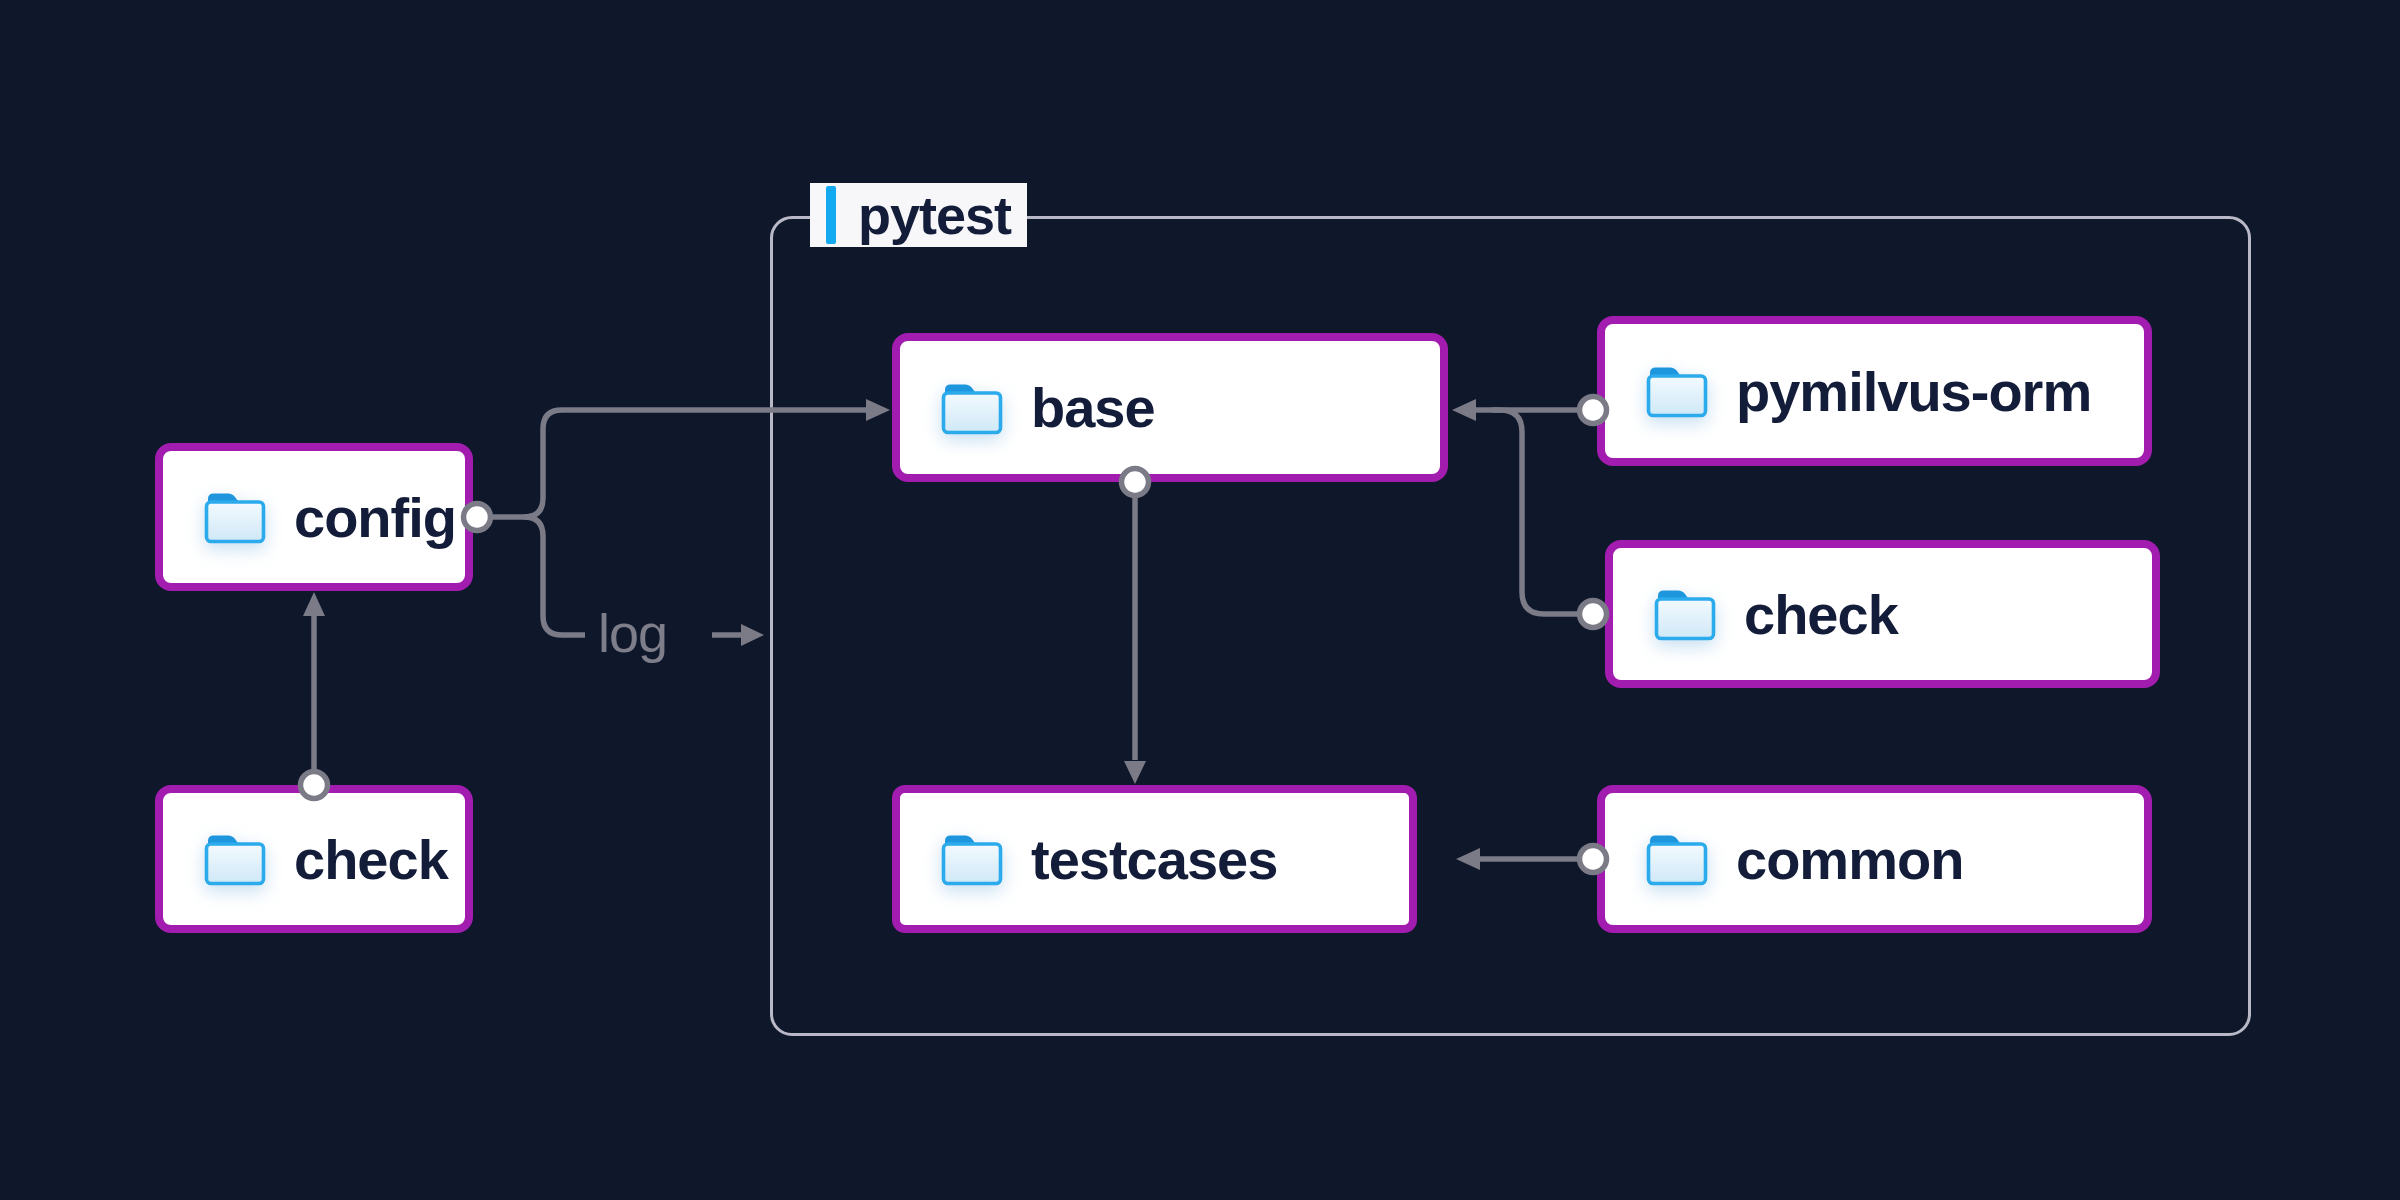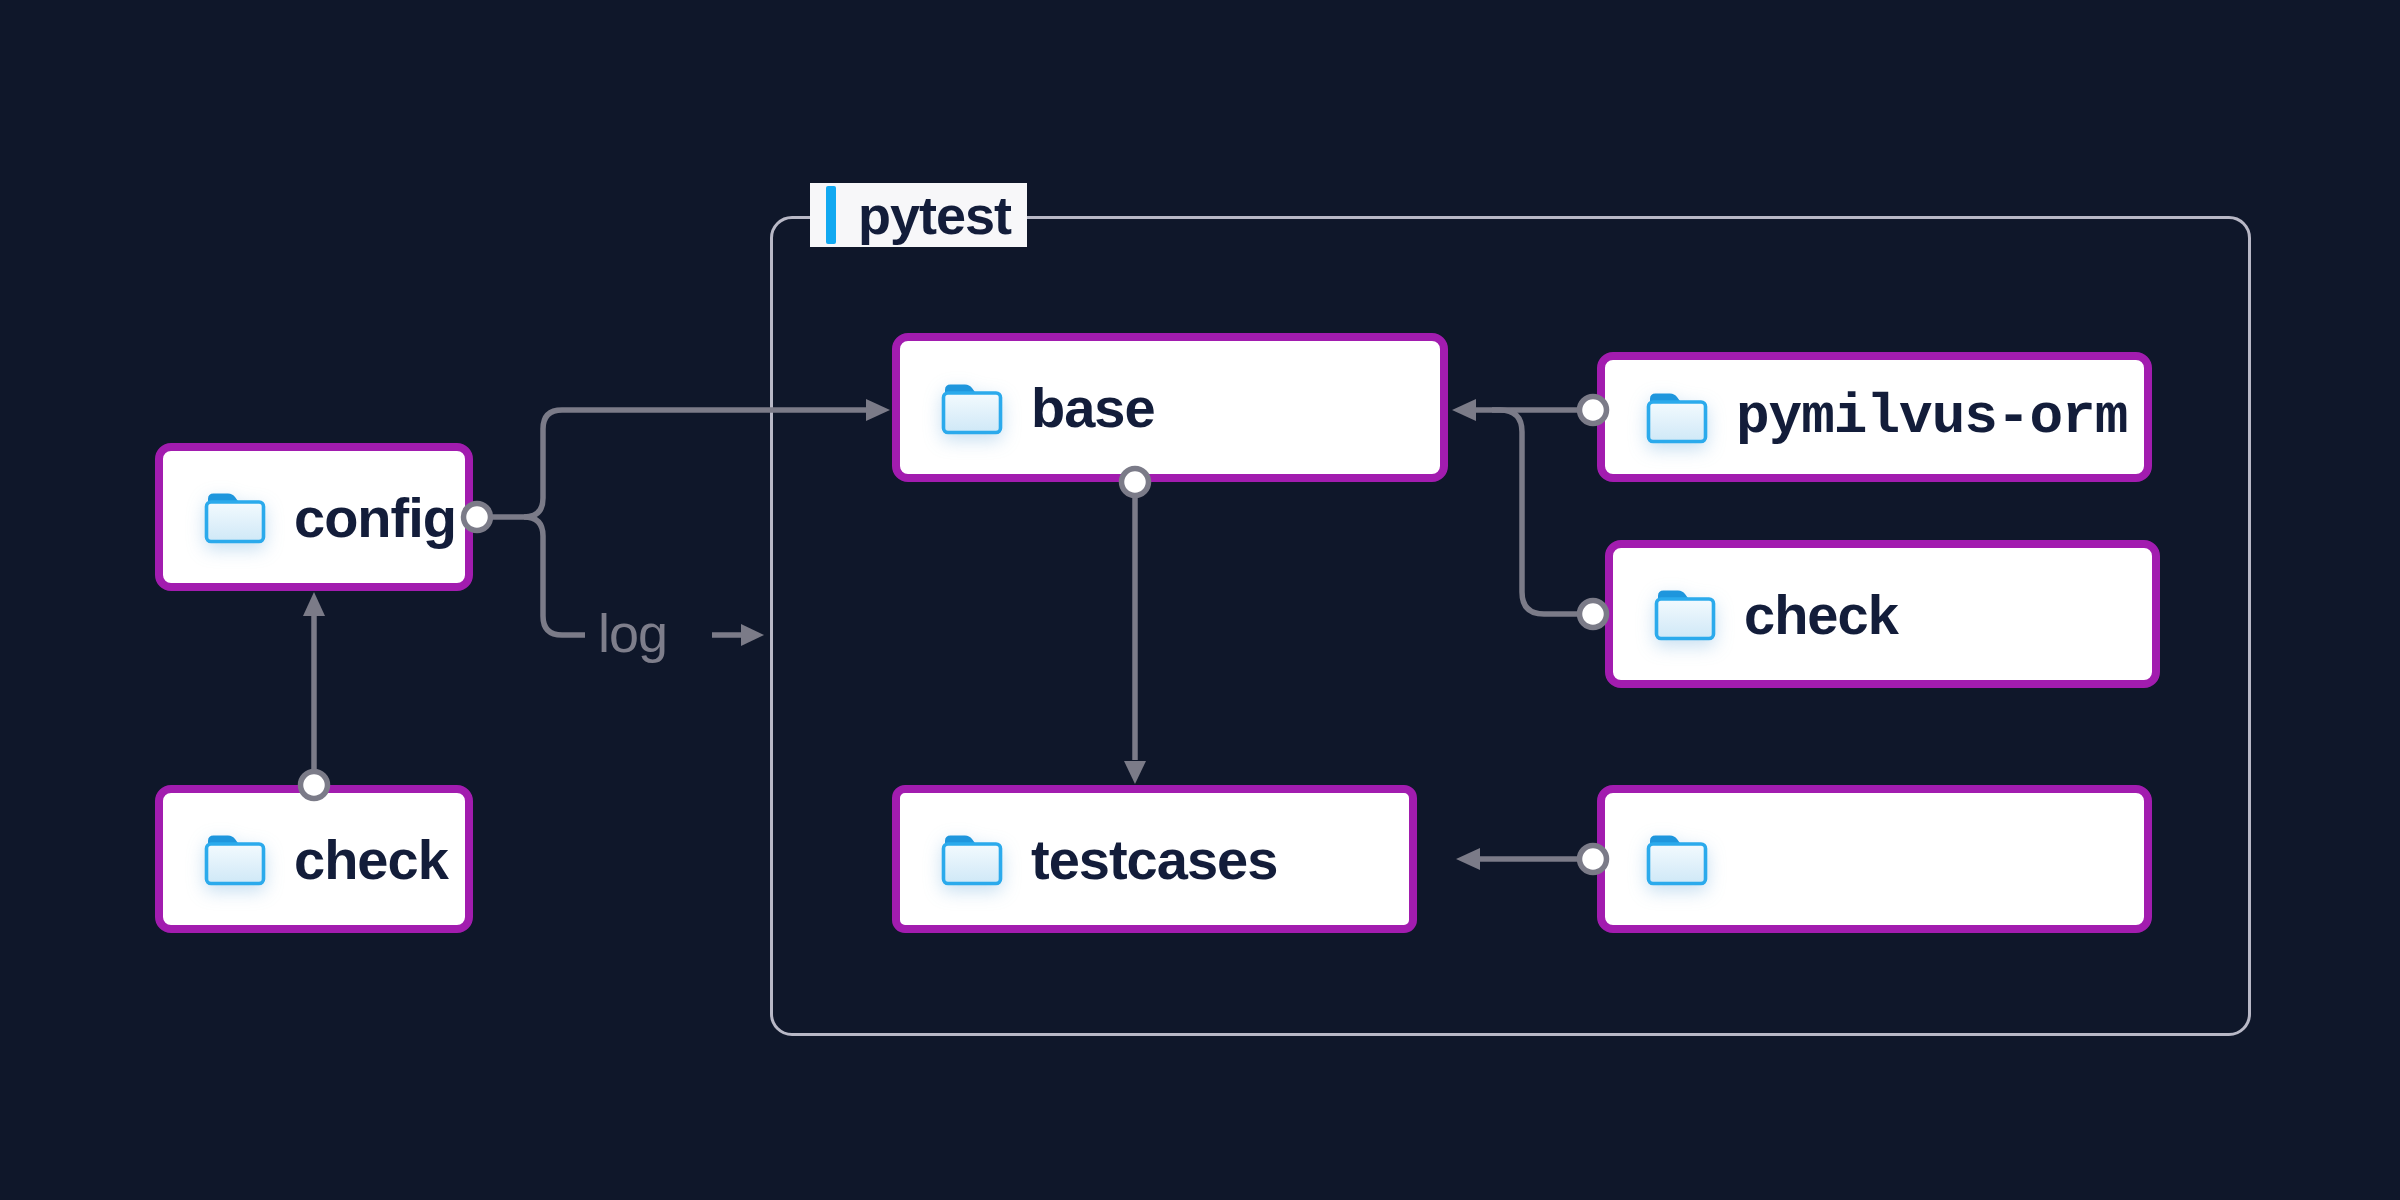--- a/index.html
+++ b/index.html
@@ -22,21 +22,21 @@
   
   .node{
     position:absolute;box-sizing:border-box;background:#ffffff;
     border:8px solid #a21caf;border-radius:16px;
     display:flex;align-items:center;padding-left:40px;gap:27px;z-index:2;
   }
   .node .label{font-size:56px;font-weight:700;color:#131d3a;letter-spacing:-1px;white-space:nowrap;}
   .n-utils    {left:155px; top:443px; width:318px; height:148px;}
   .n-config   {left:155px; top:785px; width:318px; height:148px;}
   .n-base     {left:892px; top:333px; width:556px; height:149px;}
-  .n-pymilvus {left:1597px;top:352px; width:555px; height:130px;font-family:Liberation Mono, monospace;}
+  .n-pymilvus {left:1597px;top:316px; width:555px; height:150px;}
   .n-check    {left:1605px;top:540px; width:555px; height:148px;}
   .n-testcases{left:892px; top:785px; width:525px; height:148px;border-radius:13px;}
   .n-common   {left:1597px;top:785px; width:555px; height:148px;}
   .folder{flex:0 0 auto;filter:drop-shadow(0 6px 9px rgba(70,150,210,.30));}
   
   .wires{position:absolute;left:0;top:0;width:2400px;height:1200px;z-index:4;pointer-events:none;}
   .edge-label{
     position:absolute;left:598px;top:602px;z-index:4;
     font-size:54px;font-weight:400;color:#7e7e8b;letter-spacing:-1px;
   }
@@ -104,20 +104,21 @@
     <svg class="folder" width="64" height="56" viewBox="0 0 64 56">
         <use href="#folderIcon"></use>
       </svg>
     <span class="label">testcases</span>
   </div>
 
   <div class="node n-common">
     <svg class="folder" width="64" height="56" viewBox="0 0 64 56">
         <use href="#folderIcon"></use>
       </svg>
+    <span class="label">common</span>
   </div>
 
   <span class="edge-label">log</span>
 
   <svg class="wires" viewBox="0 0 2400 1200">
     <g stroke="#7b7b88" stroke-width="5.5" fill="none">
 
       <g>
         <path d="M314 769 V 614"></path>
         <polygon points="314,592 303,616 325,616" fill="#7b7b88" stroke="none"></polygon>

